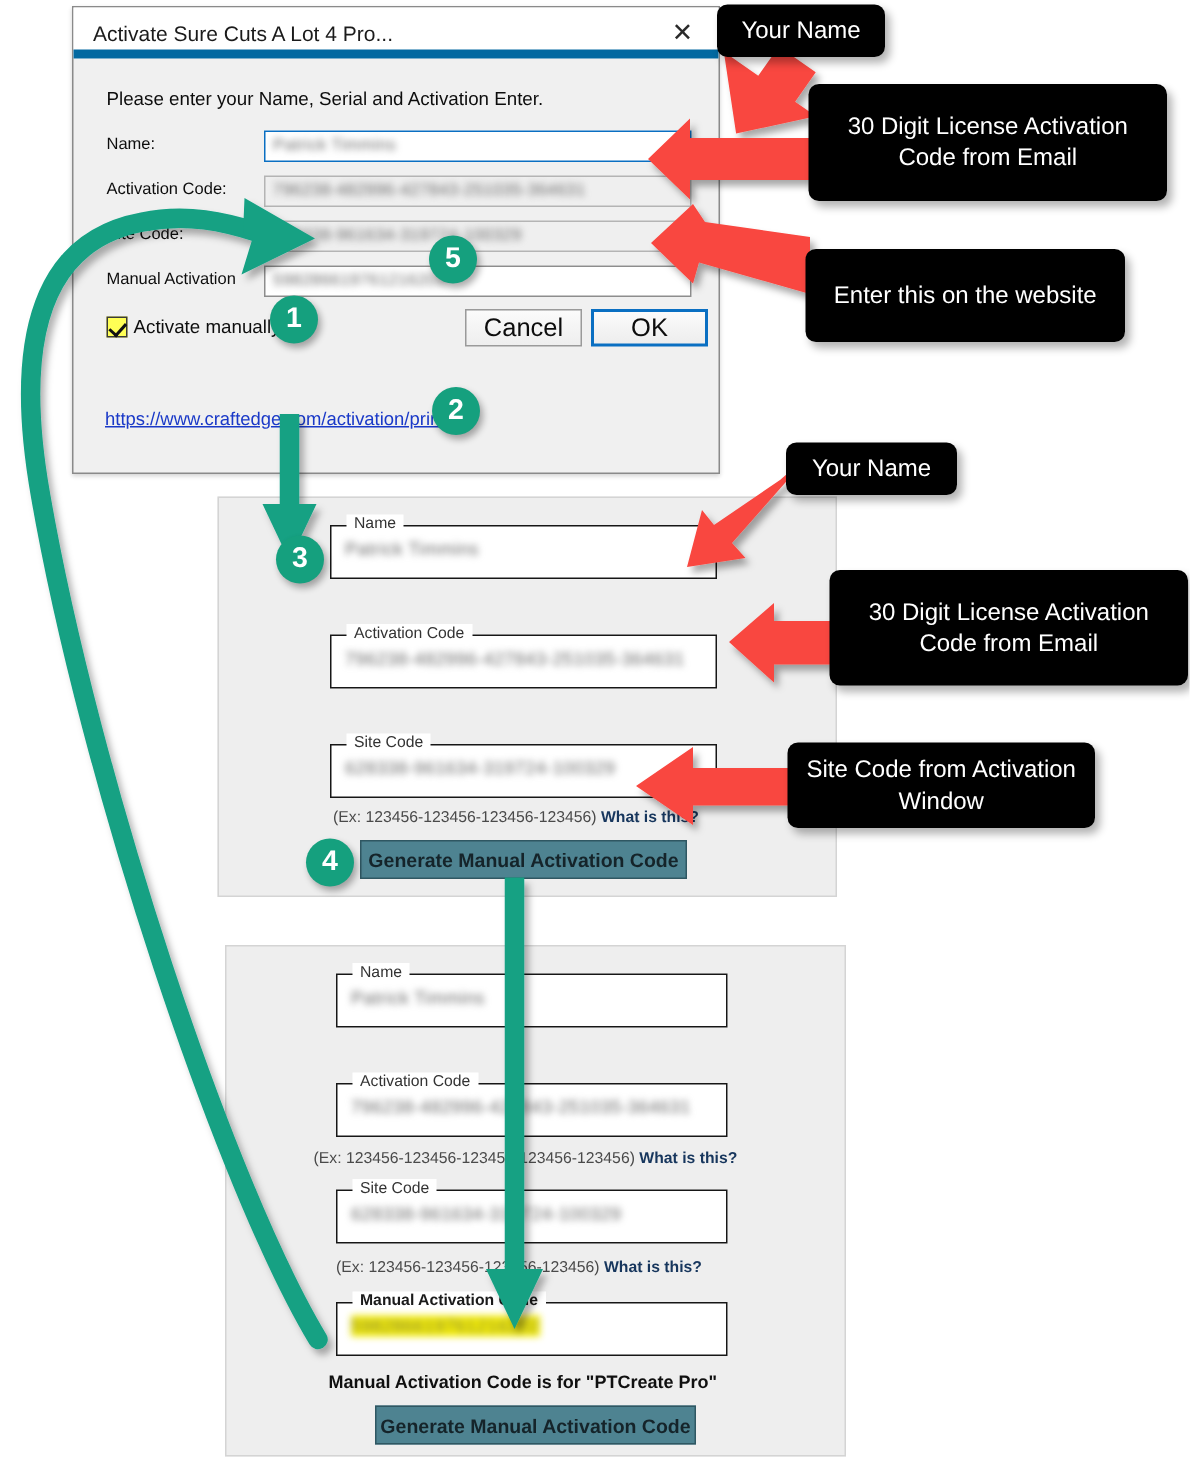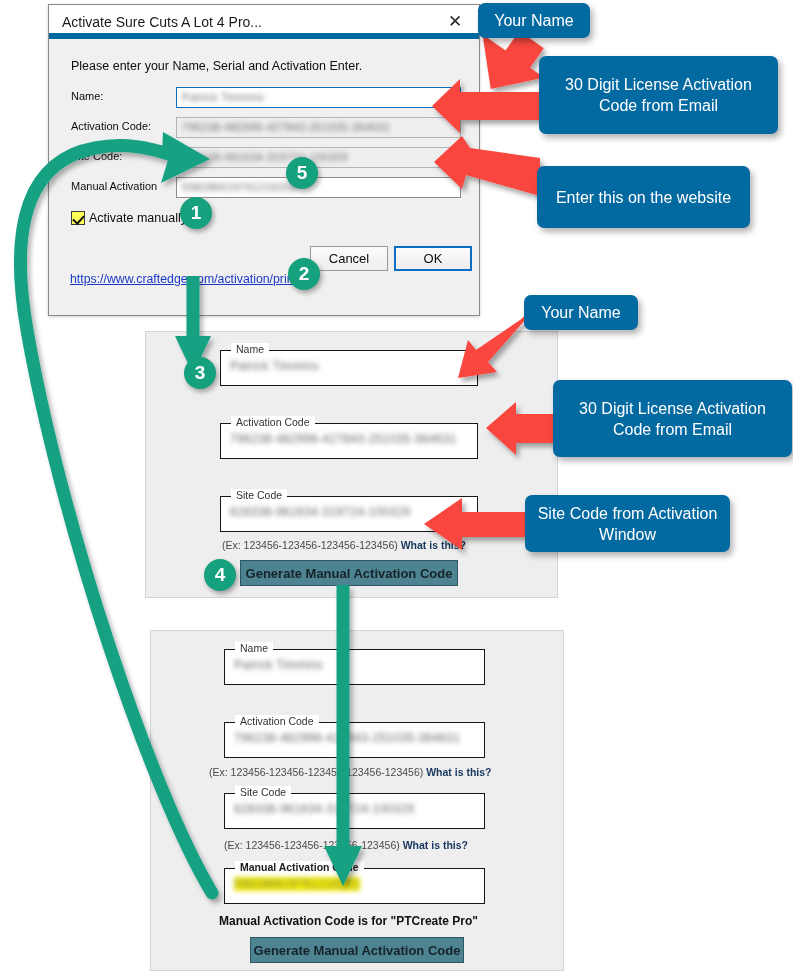--- a/index.html
+++ b/index.html
@@ -80,22 +80,22 @@
   .chk-box:after{
     content:"";position:absolute;left:3px;top:1px;width:5px;height:9px;
     border:solid #111;border-width:0 2px 2px 0;transform:rotate(42deg);
   }
   .chk-lab{font-size:12.5px;color:#0d0d0d;margin-left:4px;}
 
   .dlg-btn{
     position:absolute;top:167px;width:78px;height:25px;
     background:linear-gradient(#fbfbfb,#eeeeee);
     border:1px solid #9a9a9a;box-sizing:border-box;
-    font-size:13px;color:#0d0d0d;
-    display:flex;align-items:center;justify-content:center;cursor:pointer;margin-top:40px;
+    font-size:17px;color:#0d0d0d;
+    display:flex;align-items:center;justify-content:center;cursor:pointer;
   }
   .btn-cancel{left:261px;}
   .btn-ok{left:345px;border:2px solid #0a6fc2;background:linear-gradient(#fbfbfb,#ededed);}
 
   .dlg-help{
     position:absolute;left:21px;top:200px;width:400px;
     font-size:12.3px;color:#0d0d0d;line-height:15px;
   }
   .dlg-link{
     position:absolute;left:21px;top:233px;
@@ -134,21 +134,21 @@
     font-size:13px;font-weight:bold;color:#15242a;cursor:pointer;
     white-space:nowrap;
   }
   .note-bold{
     position:absolute;font-size:12px;font-weight:bold;color:#101010;
     white-space:nowrap;
   }
 
   
   .callout{
-    position:absolute;background:#0369a1;border-radius:7px;
+    position:absolute;background:#000000;border-radius:7px;
     color:#ffffff;display:flex;align-items:center;justify-content:center;
     text-align:center;font-size:16px;line-height:21px;
     box-shadow:3px 4px 6px rgba(0,0,0,.30);
     z-index:20;padding:4px 12px;box-sizing:border-box;
   }
   .co1{left:478px;top:3px;width:112px;height:35px;}
   .co2{left:539px;top:56px;width:239px;height:78px;}
   .co3{left:537px;top:166px;width:213px;height:62px;}
   .co4{left:524px;top:295px;width:114px;height:35px;}
   .co5{left:553px;top:380px;width:239px;height:77px;}

